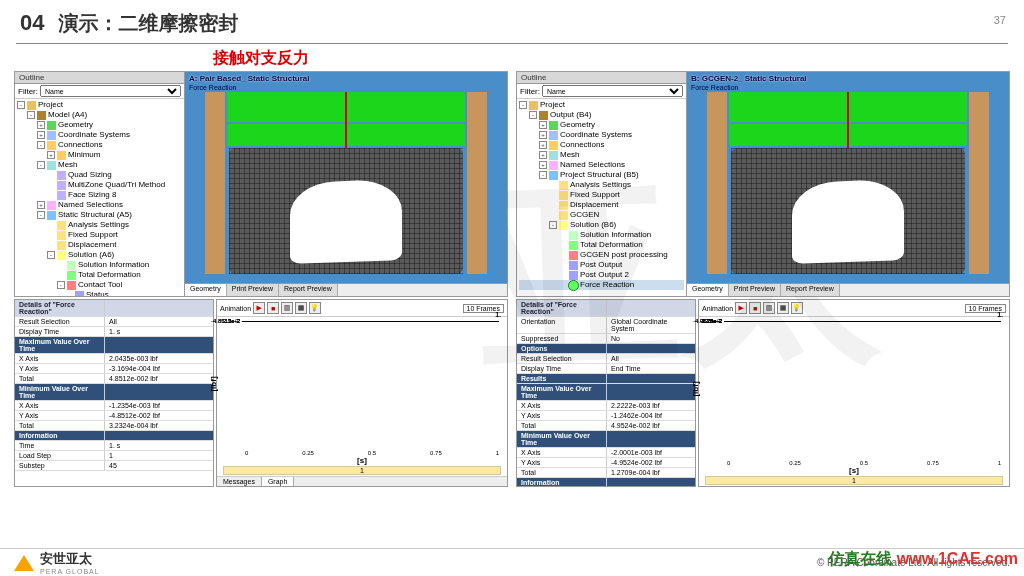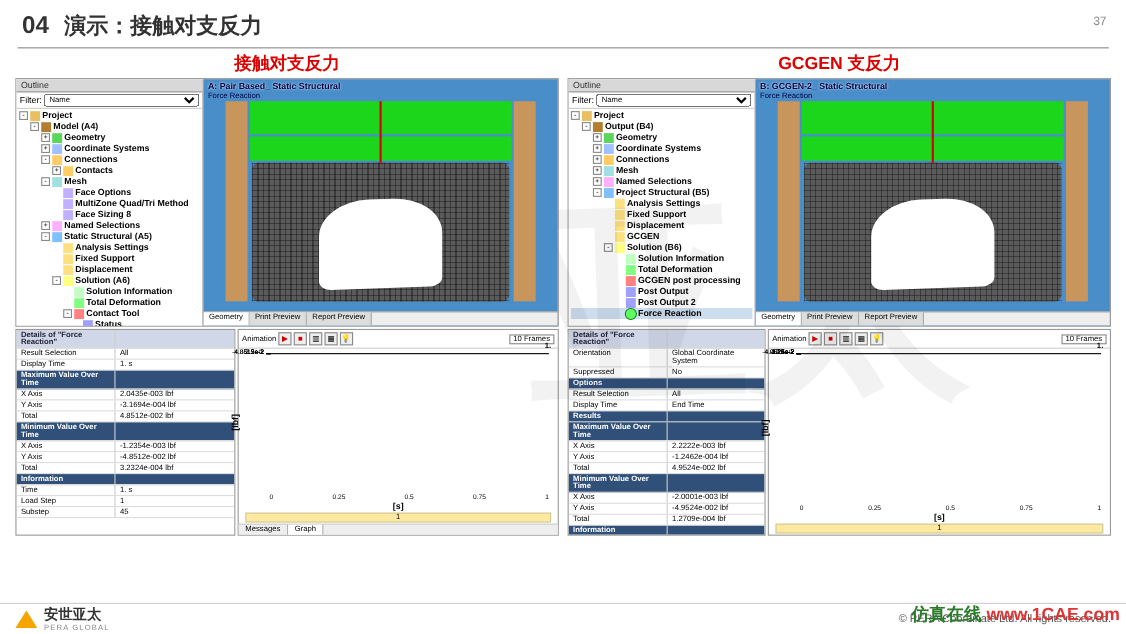--- a/index.html
+++ b/index.html
@@ -14,21 +14,21 @@
   .half-title { text-align: center; color: #d00; font-weight: 700; font-size: 16px; margin-bottom: 2px; }
   .app { display: flex; height: 226px; border: 1px solid #999; background: #e8e8e8; }
   .tree-panel { width: 170px; background: #fff; border-right: 1px solid #999; display: flex; flex-direction: column; font-size: 8px; }
   .panel-hdr { background: #d8d8d8; border-bottom: 1px solid #999; padding: 1px 4px; font-size: 8px; color: #333; }
   .filter-row { display: flex; align-items: center; padding: 1px 3px; border-bottom: 1px solid #ccc; gap: 2px; }
   .filter-row select { font-size: 7px; flex: 1; height: 12px; }
   .view { flex: 1; background: #4a8ec9; position: relative; overflow: hidden; }
   .view-title { position: absolute; top: 2px; left: 4px; color: #004; font-size: 8px; font-weight: 700; text-shadow: 0 0 2px #fff; }
   .view-sub { position: absolute; top: 12px; left: 4px; color: #004; font-size: 7px; }
   .tree { flex: 1; overflow: auto; padding: 1px 2px; line-height: 10px; color: #000; }
-  .tree-item { white-space: nowrap; display: flex; align-items: center; gap: 2px; font-weight: bold; }
+  .tree-item { white-space: nowrap; display: flex; align-items: center; gap: 2px; }
   .tree-item .exp { width: 8px; height: 8px; border: 1px solid #888; display: inline-flex; align-items: center; justify-content: center; font-size: 6px; color: #444; cursor: pointer; background:#fff;}
   .tico { width: 9px; height: 9px; display: inline-block; }
   .ind1{padding-left:10px}.ind2{padding-left:20px}.ind3{padding-left:30px}.ind4{padding-left:40px}.ind5{padding-left:48px}
   .ico-proj{background:#e8c060}.ico-mdl{background:#b08030}.ico-geo{background:#5bd65b}.ico-coord{background:#a0c0ff}
   .ico-conn{background:#ffcc66}.ico-mesh{background:#a0e0e0}.ico-mset{background:#c0b0ff}.ico-named{background:#ffb0ff}
   .ico-static{background:#80c0ff}.ico-set{background:#ffe080}.ico-sol{background:#ffff80}.ico-info{background:#c0ffc0}
   .ico-def{background:#80ff80}.ico-ctool{background:#ff8080}.ico-stat{background:#a0a0ff}
   .ico-force{background:#60ff60;outline:1px solid #080;border-radius:50%}
   .sel{background:#cde;}
   
@@ -77,21 +77,21 @@
   .right-col{display:flex;gap:2px}
   .right-col .details{width:180px}
 </style>
 </head>
 <body>
 
 <div class="watermark-big">亚太</div>
 
 <div class="slide-header">
   <span class="slide-num">04</span>
-  <span class="slide-title">演示：接触对支反力</span>
+  <span class="slide-title">演示：二维摩擦密封</span>
 </div>
 <div class="page-num">37</div>
 <div class="hr"></div>
 
 <div class="content">
 
   <div class="half">
     <div class="half-title">接触对支反力</div>
     <div class="app">
       <div class="tree-panel">
@@ -122,31 +122,31 @@
               <span>Coordinate Systems</span>
             </div>
             <div class="tree-item ind2">
               <span class="exp">-</span>
               <span class="tico ico-conn"></span>
               <span>Connections</span>
             </div>
             <div class="tree-item ind3">
               <span class="exp">+</span>
               <span class="tico ico-conn"></span>
-              <span>Contacts</span>
+              <span>Minimum</span>
             </div>
             <div class="tree-item ind2">
               <span class="exp">-</span>
               <span class="tico ico-mesh"></span>
               <span>Mesh</span>
             </div>
             <div class="tree-item ind3">
               <span style="width: 8px; display: inline-block;"></span>
               <span class="tico ico-mset"></span>
-              <span>Face Options</span>
+              <span>Quad Sizing</span>
             </div>
             <div class="tree-item ind3">
               <span style="width: 8px; display: inline-block;"></span>
               <span class="tico ico-mset"></span>
               <span>MultiZone Quad/Tri Method</span>
             </div>
             <div class="tree-item ind3">
               <span style="width: 8px; display: inline-block;"></span>
               <span class="tico ico-mset"></span>
               <span>Face Sizing 8</span>
@@ -350,21 +350,20 @@
         <div style="text-align:center;background:#ffe8a0;border:1px solid #cc9;margin:1px 6px;font-size:7px">1</div>
         <div class="msgbar">
           <div class="msgtab">Messages</div>
           <div class="msgtab active">Graph</div>
         </div>
       </div>
     </div>
   </div>
 
   <div class="half">
-    <div class="half-title">GCGEN 支反力</div>
     <div class="app">
       <div class="tree-panel">
         <div class="panel-hdr">Outline</div>
         <div class="filter-row">
           <span>Filter:</span>
           <select><option>Name</option></select>
         </div>
         <div class="tree" id="treeR">
             <div class="tree-item ind0">
               <span class="exp">-</span>

